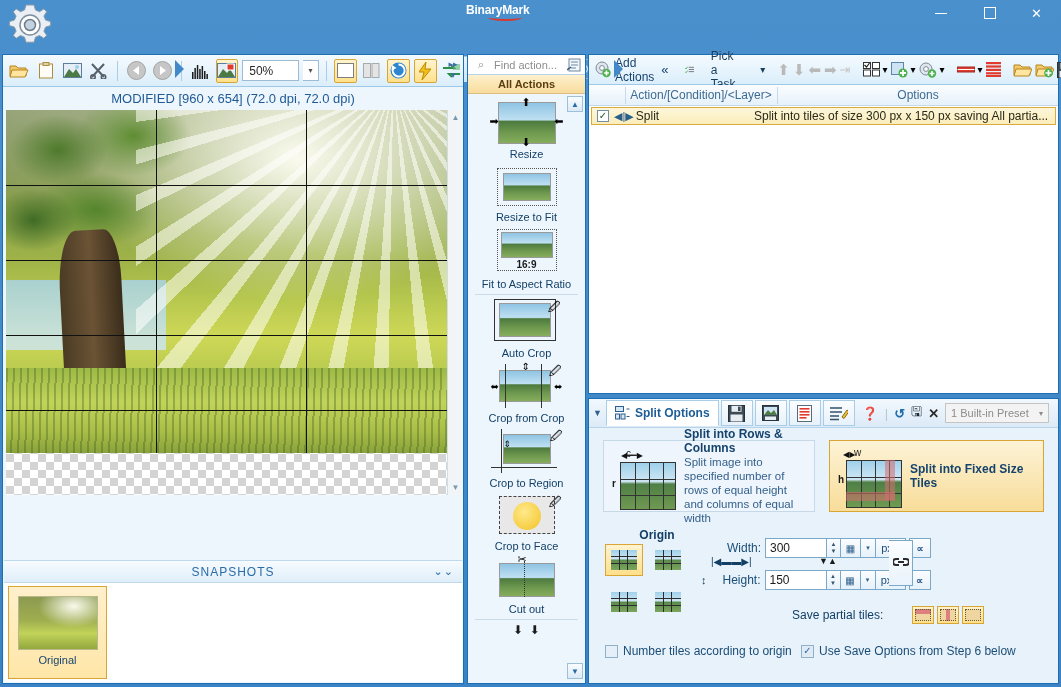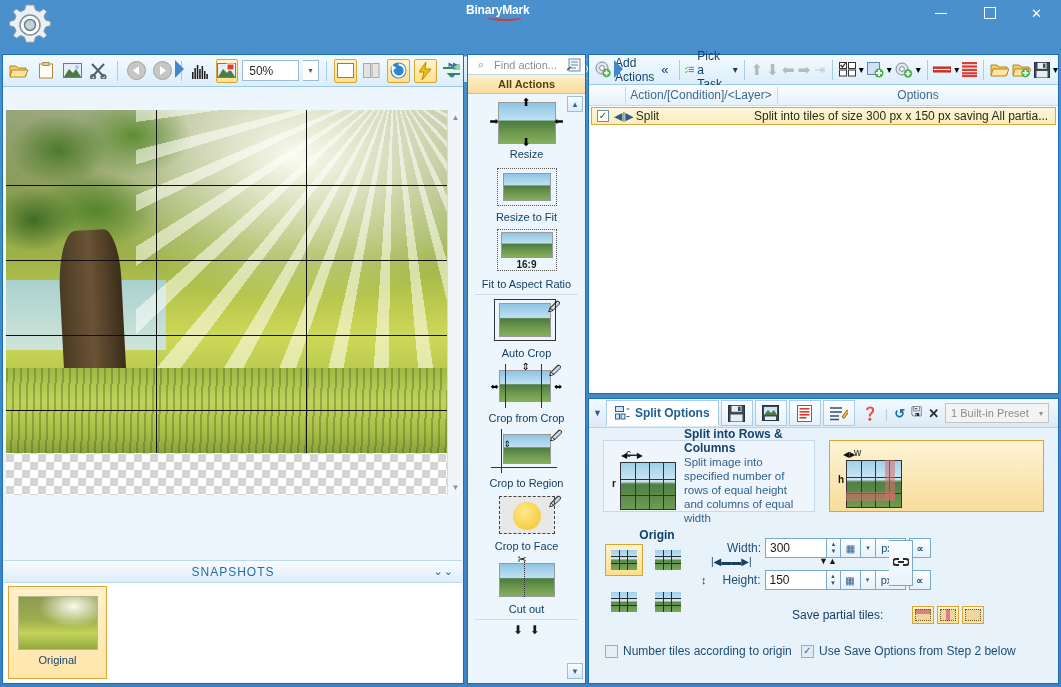--- a/index.html
+++ b/index.html
@@ -286,21 +286,21 @@
     position: absolute; left: 588px; top: 54px; width: 471px; height: 340px;
     background: #ffffff; border: 1px solid #1d6fb5;
   }
   .seq-toolbar {
     position: absolute; left: 0; top: 0; width: 469px; height: 30px;
     background: linear-gradient(to bottom,#f4fafe,#dbeefb);
     border-bottom: 1px solid #9dc8e6;
     display: flex; align-items: center; padding-left: 5px; gap: 3px;
   }
   .seq-toolbar .tb-ico { width: 22px; height: 22px; }
-  .picktask { display: flex; align-items: center; gap: 3px;
+  .picktask { display: flex; align-items: center; gap: 17px;
     color: #1a3d5e; font-size: 12px; }
   .seq-head {
     position: absolute; left: 0; top: 30px; width: 469px; height: 21px;
     background: linear-gradient(to bottom,#fbfdff,#e6f1fa);
     border-bottom: 1px solid #c4daea;
     color: #3d6b92; font-size: 12px;
   }
   .seq-head .c2 { position: absolute; left: 38px; top: 3px; width: 148px;
     text-align: center; }
   .seq-head .c3 { position: absolute; left: 190px; top: 3px; width: 278px;
@@ -653,20 +653,21 @@
       </div>
       <div class="tb-ico">
         <svg width="19" height="16" viewBox="0 0 19 16">
             <path d="M1 5 h11 l-3-3 M18 11 h-11 l3 3" stroke="#2f8f4a" stroke-width="2" fill="none"></path>
             <rect x="11" y="1" width="7" height="6" fill="#5eb86f" opacity=".6"></rect>
           </svg>
       </div>
       <div class="lp-overflow">▸▸<br>▾</div>
     </div>
 
+    <div class="lp-title">MODIFIED [960 x 654] (72.0 dpi, 72.0 dpi)</div>
 
     <div class="imgwrap">
       <div class="photo">
         <div class="sky"></div>
         <div class="canopy"></div>
         <div class="trunk"></div>
         <div class="rays"></div>
         <div class="grasstop"></div>
         <div class="gridline-v" style="left:150px"></div>
         <div class="gridline-v" style="left:300px"></div>
@@ -1036,20 +1037,21 @@
             <div class="mh" style="top:16px"></div>
               <div class="mh" style="top:32px"></div>
           </div>
           <div style="position:absolute;left:47px;top:12px;width:10px;height:40px;background:rgba(214,110,110,.55);"></div>
           <div style="position:absolute;left:8px;top:44px;width:49px;height:9px;background:rgba(214,110,110,.55);"></div>
           <span style="position:absolute;left:16px;top:-1px;font-size:10px;color:#1a1a1a;">w</span>
           <span style="position:absolute;left:5px;top:2px;font-size:8px;color:#111;">◀▶</span>
           <span style="position:absolute;left:0px;top:26px;font-size:10px;color:#1a1a1a;font-weight:bold;">h</span>
         </div>
         <div>
+          <div class="mc-title">Split into Fixed Size Tiles</div>
         </div>
       </div>
 
       <div style="position:absolute;left:18px;top:100px;width:100px;text-align:center;font-weight:bold;color:#123f66;font-size:12px;">Origin</div>
 
       <div class="obtn sel" style="position:absolute;left:16px;top:116px;">
         <div class="og">
           <div class="gv" style="left:8px"></div>
             <div class="gv" style="left:16px"></div>
           <div class="gh" style="top:6px"></div>
@@ -1140,19 +1142,19 @@
           <div class="pb-in"></div>
         </div>
       </div>
 
       <div class="cbrow" style="left:16px; top:216px;justify-content:center;">
         <span class="cbox"></span>
         <span>Number tiles according to origin</span>
       </div>
       <div class="cbrow" style="left:212px; top:216px;">
         <span class="cbox on">✓</span>
-        <span>Use Save Options from Step 2 below</span>
+        <span>Use Save Options from Step 6 below</span>
       </div>
 
     </div>
   </div>
 
 </div>
 
 </body></html>

